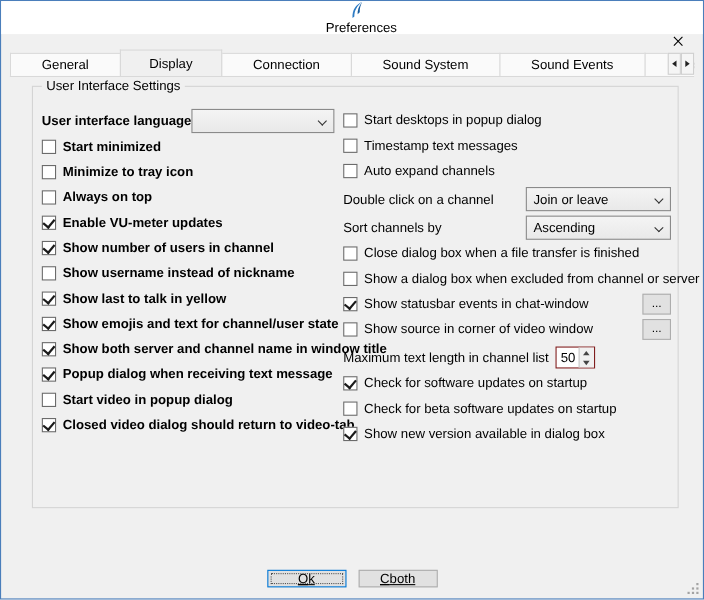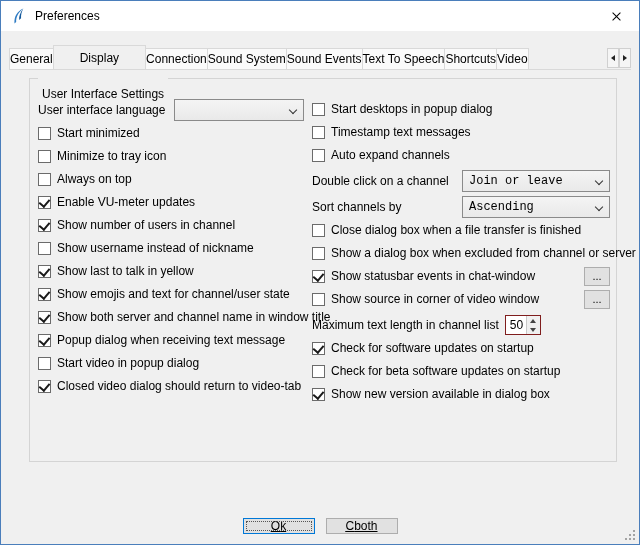--- a/index.html
+++ b/index.html
@@ -2,57 +2,57 @@
 <html><head>
 <meta charset="utf-8">
 <style>
   * { margin:0; padding:0; box-sizing:border-box; }
   html,body { width:640px; height:545px; }
   body { font-family:"Liberation Sans", sans-serif; font-size:12px; color:#000; background:#fff; }
 
   .window { position:relative; width:640px; height:545px; background:#f0f0f0; border:1px solid #4a7ebb; overflow:hidden; }
 
   
-  .titlebar { position:absolute; top:0; left:0; right:0; height:30px; background:#fff; display:flex; align-items:center; padding-left:9px; }
+  .titlebar { position:absolute; top:0; left:0; right:0; height:30px; background:#fff; display:flex; align-items:center; padding-left:9px;flex-direction:column; }
   .app-icon { width:17px; height:17px; flex:0 0 17px; }
   .title-text { margin-left:8px; font-size:12px; color:#000; }
   .close-btn { margin-left:auto; width:45px; height:30px; display:flex; align-items:center; justify-content:center; background:transparent; border:none; cursor:default; }
   .x-icon { position:relative; width:11px; height:11px; }
   .x-icon::before,.x-icon::after { content:""; position:absolute; left:5px; top:0; width:1px; height:11px; background:#000; }
   .x-icon::before { transform:rotate(45deg); }
   .x-icon::after { transform:rotate(-45deg); }
 
   
   .tabbar { position:absolute; top:43px; left:8px; right:8px; height:26px; display:flex; align-items:flex-end; border-bottom:1px solid #d9d9d9; overflow:hidden; white-space:nowrap; }
-  .tab { height:21px; line-height:20px; padding:0 0; background:#fafafa; border:1px solid #d9d9d9; border-bottom:none; margin-right:-1px; flex:0 0 auto; }
+  .tab { height:21px; line-height:20px; padding:0 28px; background:#fafafa; border:1px solid #d9d9d9; border-bottom:none; margin-right:-1px; flex:0 0 auto; }
   .tab[data-selected="true"] { height:25px; line-height:24px; background:#f0f0f0; margin-bottom:-1px; position:relative; z-index:2; padding:0 26px; }
   .tab-scroll { position:absolute; top:47px; right:8px; display:flex; z-index:5; }
   .tab-scroll .sbtn { width:12px; height:20px; background:#f5f5f5; border:1px solid #d0d0d0; display:flex; align-items:center; justify-content:center; }
   .tri-left { width:0; height:0; border-top:3px solid transparent; border-bottom:3px solid transparent; border-right:4px solid #222; }
   .tri-right { width:0; height:0; border-top:3px solid transparent; border-bottom:3px solid transparent; border-left:4px solid #222; }
 
   
   .groupbox { position:absolute; top:77px; left:28px; right:22px; height:384px; border:1px solid #d4d4d4; }
-  .group-title { position:absolute; top:-8px; left:8px; background:#f0f0f0; padding:16px 4px; }
-
-  .col-left  { position:absolute; left:8px;  top:20px; width:266px; }
+  .group-title { position:absolute; top:-8px; left:8px; background:#f0f0f0; padding:0 4px; }
+
+  .col-left  { position:absolute; left:8px;  top:20px; width:266px;font-weight:bold; }
   .col-right { position:absolute; left:282px; top:22px; width:298px; }
 
   .row { display:flex; align-items:center; height:16px; margin-bottom:7px; white-space:nowrap; }
   .row-tall { height:22px; margin-bottom:4px; }
 
   
   .cb { position:relative; width:13px; height:13px; flex:0 0 13px; border:1px solid #6b6b6b; background:#fff; margin-right:6px; }
   .row[data-checked="true"] .cb::after { content:""; position:absolute; left:2px; top:0px; width:5px; height:8px; border-right:2px solid #1a1a1a; border-bottom:2px solid #1a1a1a; transform:rotate(40deg); }
 
   
   .combo { display:flex; align-items:center; height:22px; border:1px solid #8a8a8a; background:linear-gradient(#f4f4f4,#e9e9e9); padding:0 22px 0 6px; position:relative; }
   .combo .chev { position:absolute; right:7px; top:7px; width:6px; height:6px; border-right:1px solid #333; border-bottom:1px solid #333; transform:rotate(45deg); }
   .combo-lang { margin-left:auto; width:130px; }
-  .combo-right { margin-left:auto; width:148px;font-family:Liberation Mono, monospace; }
+  .combo-right { margin-left:auto; width:132px; }
 
   
   .spin { display:flex; height:20px; border:1px solid #7f1d1d; background:#fff; margin-left:6px; }
   .spin-val { width:20px; padding:2px 0 0 4px; }
   .spin-btns { width:14px; border-left:1px solid #c9c9c9; display:flex; flex-direction:column; background:#f0f0f0; }
   .spin-up,.spin-dn { flex:1; display:flex; align-items:center; justify-content:center; }
   .spin-up::after { content:""; border-left:3px solid transparent; border-right:3px solid transparent; border-bottom:4px solid #444; }
   .spin-dn::after { content:""; border-left:3px solid transparent; border-right:3px solid transparent; border-top:4px solid #444; }
 
   

